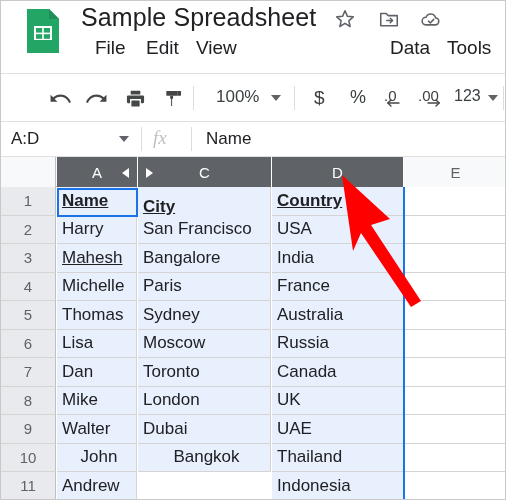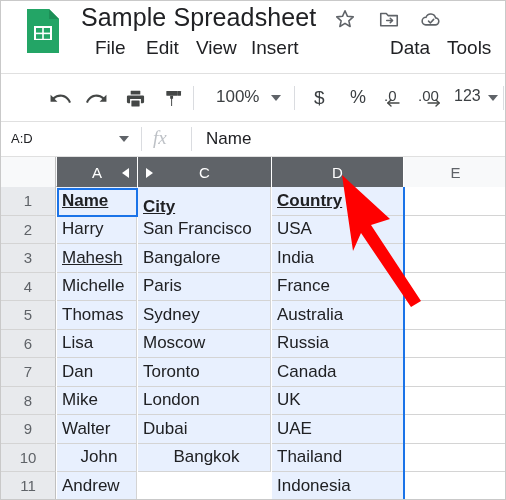--- a/index.html
+++ b/index.html
@@ -117,21 +117,21 @@
   .formulabar {
     position: absolute;
     left: 0; top: 121px;
     width: 506px; height: 34px;
     background: #ffffff;
   }
   .namebox {
     position: absolute;
     left: 10px; top: 6px;
     width: 120px; height: 22px;
-    font-size: 13px;
+    font-size: 17px;
     color: #202124;
     line-height: 22px;
   }
   .namebox-caret {
     position: absolute;
     left: 118px; top: 14px;
     width: 0; height: 0;
     border-left: 5px solid transparent;
     border-right: 5px solid transparent;
     border-top: 6px solid #5f6368;
@@ -313,21 +313,20 @@
       <svg viewBox="0 0 24 24" fill="none" stroke="#5f6368" stroke-width="1.7">
         <path d="M6.3 18.4 a4.1 4.1 0 0 1 .3 -8.2 a5.4 5.4 0 0 1 10.4 .6 a3.8 3.8 0 0 1 -.6 7.6 z" stroke-linejoin="round"></path>
         <path d="M9.3 14.3 l2 2 3.6 -3.9" stroke-linecap="round" stroke-linejoin="round"></path>
       </svg>
     </div>
 
     <div class="menubar">
       <div class="menu-item" style="left:94px">File</div>
       <div class="menu-item" style="left:145px">Edit</div>
       <div class="menu-item" style="left:195px">View</div>
-      <div class="menu-item" style="left:250px">Insert</div>
       <div class="menu-item" style="left:389px">Data</div>
       <div class="menu-item" style="left:446px">Tools</div>
     </div>
   </div>
 
   <div class="divider-h" id="sep-under-menu"></div>
 
   <div class="toolbar">
 
     <div class="tb-btn" style="left:45px; width:28px">

